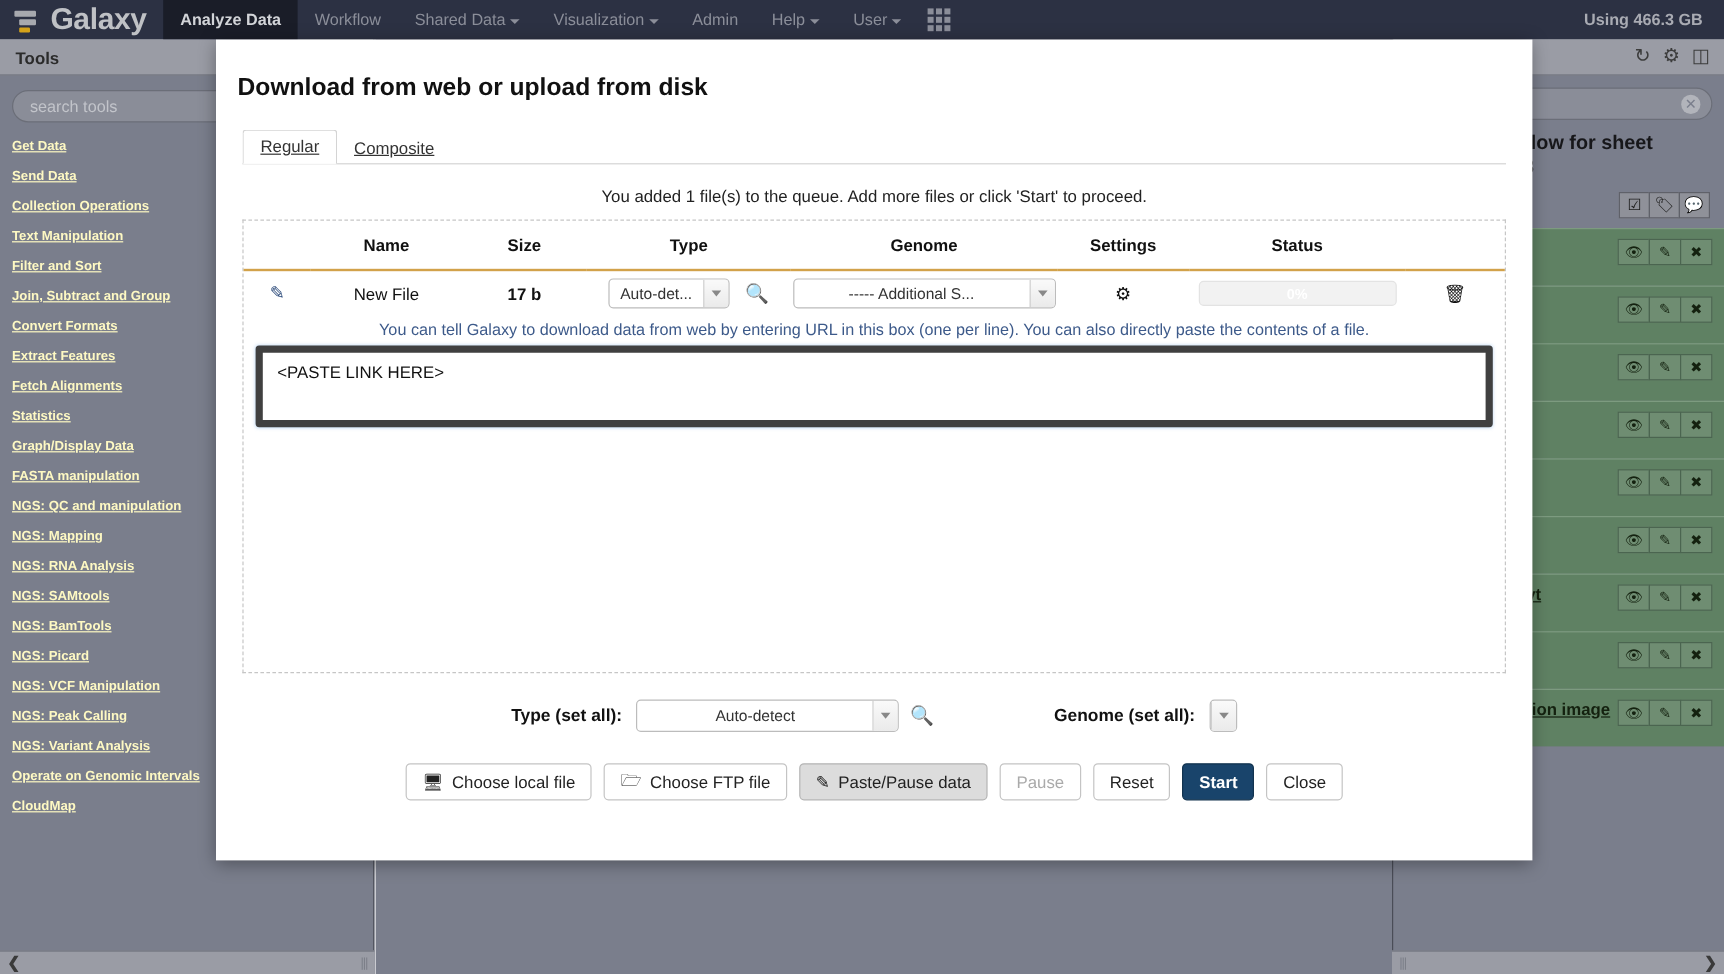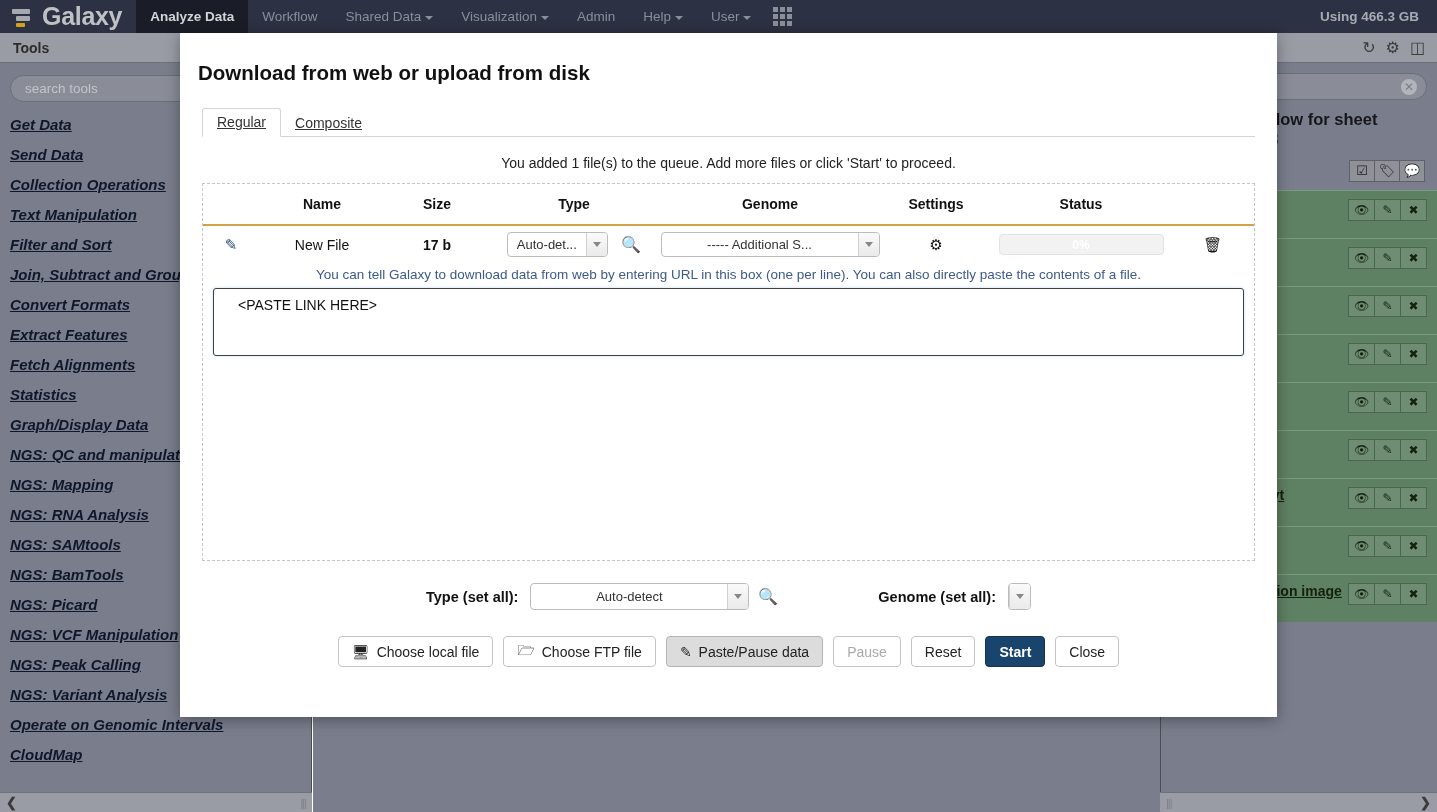--- a/index.html
+++ b/index.html
@@ -60,22 +60,22 @@
   .tool-search-wrap { padding: 12px 10px 6px 10px; }
   .tool-search {
     width: 100%; height: 27px; border-radius: 14px;
     border: 1px solid #6b6e78; background: #8a8d98;
     color: #c7c9cf; font-size: 13.5px; padding: 0 14px;
     font-family: "Liberation Sans", sans-serif; outline: none;
   }
   .tool-search::placeholder { color: #c2c4ca; }
   .tool-list { padding: 2px 0 0 10px; }
   .tool-link {
-    display: block; color: #0f172a; font-size: 15px; font-weight: bold;
-    text-decoration: underline; padding: 6px 0 7px 0; white-space: nowrap; font-style: italic;
+    display: block; color: #fef9c3; font-size: 11px; font-weight: bold;
+    text-decoration: underline; padding: 6px 0 7px 0; white-space: nowrap;
   }
   .tools-scroll-bottom {
     position: absolute; left: 0; bottom: 0; width: 312px; height: 20px;
     background: #9a9ca5; border-top: 1px solid #6e717c;
     display: flex; align-items: center; justify-content: space-between;
     padding: 0 6px;
   }
   .chev-left { color: #3a3a3a; font-size: 13px; font-weight: bold; }
   .grip { color: #7c7f88; font-size: 11px; letter-spacing: -1px; }
 
@@ -220,24 +220,24 @@
     display: flex; align-items: center; justify-content: center;
     font-size: 12px; color: #fff; margin: 0 auto; font-weight: bold;
   }
   .trash { font-size: 15px; color: #111; text-align: center; }
 
   .paste-hint {
     font-size: 13.5px; color: #3d5a8a; text-align: center;
     padding: 4px 0 6px 0;
   }
   .paste-area {
-    margin: 0 10px; height: 68px; border: 1px solid #404040;
+    margin: 0 10px; height: 68px; border: 6px solid #404040;
     border-radius: 3px; background: #fff; box-shadow: 0 0 3px rgba(80,150,220,.35);
     font-family: "Liberation Sans", sans-serif; font-size: 14px;
-    color: #111; padding: 8px 24px; resize: none; outline: none; width: calc(100% - 20px);
+    color: #111; padding: 8px 12px; resize: none; outline: none; width: calc(100% - 20px);
     display: block;
   }
 
   .setall-row {
     display: flex; align-items: center; justify-content: center;
     gap: 0; padding: 22px 0 0 0;
   }
   .setall-label { font-size: 14.5px; font-weight: bold; color: #111; }
   .sa-gap1 { width: 12px; }
   .sa-gap2 { width: 100px; }
@@ -325,20 +325,21 @@
       <a class="tool-link">Send Data</a>
       <a class="tool-link">Collection Operations</a>
       <a class="tool-link">Text Manipulation</a>
       <a class="tool-link">Filter and Sort</a>
       <a class="tool-link">Join, Subtract and Group</a>
       <a class="tool-link">Convert Formats</a>
       <a class="tool-link">Extract Features</a>
       <a class="tool-link">Fetch Alignments</a>
       <a class="tool-link">Statistics</a>
       <a class="tool-link">Graph/Display Data</a>
+      <a class="tool-link">FASTA manipulation</a>
       <a class="tool-link">NGS: QC and manipulation</a>
       <a class="tool-link">NGS: Mapping</a>
       <a class="tool-link">NGS: RNA Analysis</a>
       <a class="tool-link">NGS: SAMtools</a>
       <a class="tool-link">NGS: BamTools</a>
       <a class="tool-link">NGS: Picard</a>
       <a class="tool-link">NGS: VCF Manipulation</a>
       <a class="tool-link">NGS: Peak Calling</a>
       <a class="tool-link">NGS: Variant Analysis</a>
       <a class="tool-link">Operate on Genomic Intervals</a>

